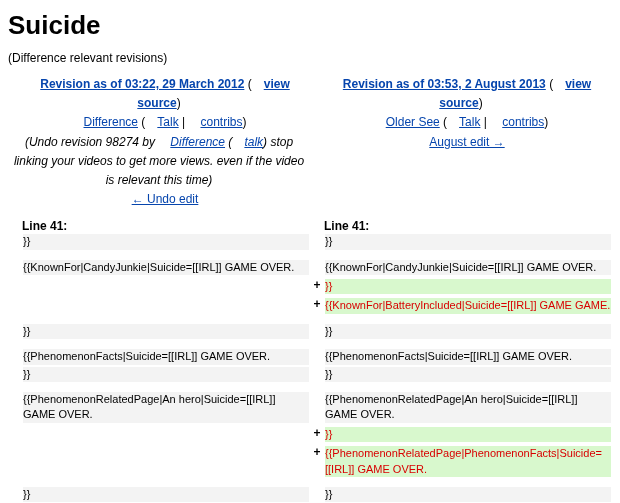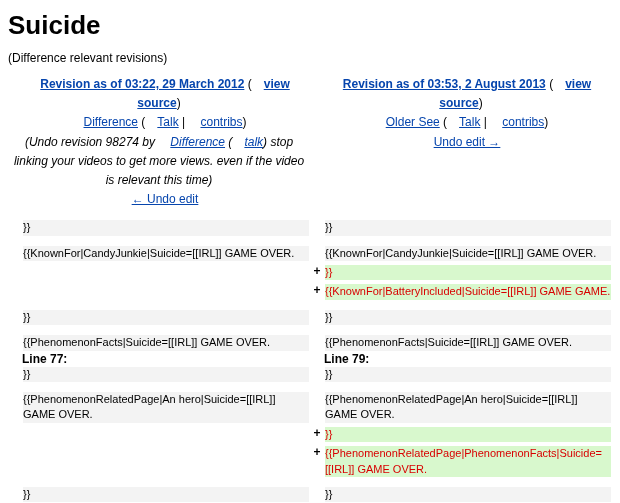--- a/index.html
+++ b/index.html
@@ -50,36 +50,42 @@
 <td>
   <div class="rev-line">
     <a><b>Revision as of 03:53, 2 August 2013</b></a>
     (<a><b>view source</b></a>)
   </div>
   <div class="rev-line">
     <a>Older See</a>
     (<a>Talk</a> | <a>contribs</a>)
   </div>
   <div class="rev-line">
-    <a>Undo edit →</a>
+    <a>August edit →</a>
   </div>
 </td>
 </tr>
 </tbody>
   </table>
 
 <table class="diff-table">
 <colgroup>
       <col class="col-marker">
       <col class="col-content">
       <col class="col-marker">
       <col class="col-content">
     </colgroup>
 <tbody id="diff-body">
       <tr>
+        <td></td>
+        <td class="line-header">Line 41:</td>
+        <td></td>
+        <td class="line-header">Line 41:</td>
+      </tr>
+      <tr>
         <td class="col-marker"></td>
         <td class="diff-cell ctx">}}</td>
         <td class="col-marker"></td>
         <td class="diff-cell ctx">}}</td>
       </tr>
       <tr class="gap-row">
         <td></td>
         <td></td>
         <td></td>
         <td></td>
@@ -130,26 +136,20 @@
         <td></td>
         <td></td>
         <td></td>
         <td></td>
       </tr>
       <tr>
         <td class="col-marker"></td>
         <td class="diff-cell ctx">{{PhenomenonFacts|Suicide=[[IRL]] GAME OVER.</td>
         <td class="col-marker"></td>
         <td class="diff-cell ctx">{{PhenomenonFacts|Suicide=[[IRL]] GAME OVER.</td>
-      </tr>
-      <tr>
-        <td></td>
-        <td class="line-header">Line 77:</td>
-        <td></td>
-        <td class="line-header">Line 79:</td>
       </tr>
       <tr>
         <td class="col-marker"></td>
         <td class="diff-cell ctx">}}</td>
         <td class="col-marker"></td>
         <td class="diff-cell ctx">}}</td>
       </tr>
       <tr class="gap-row">
         <td></td>
         <td></td>

